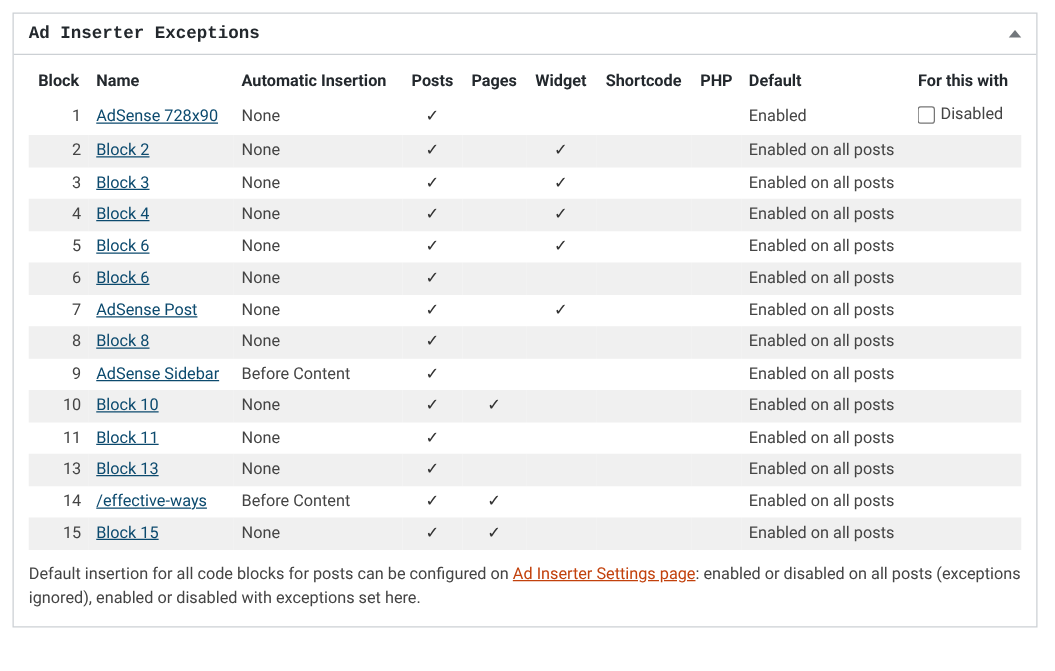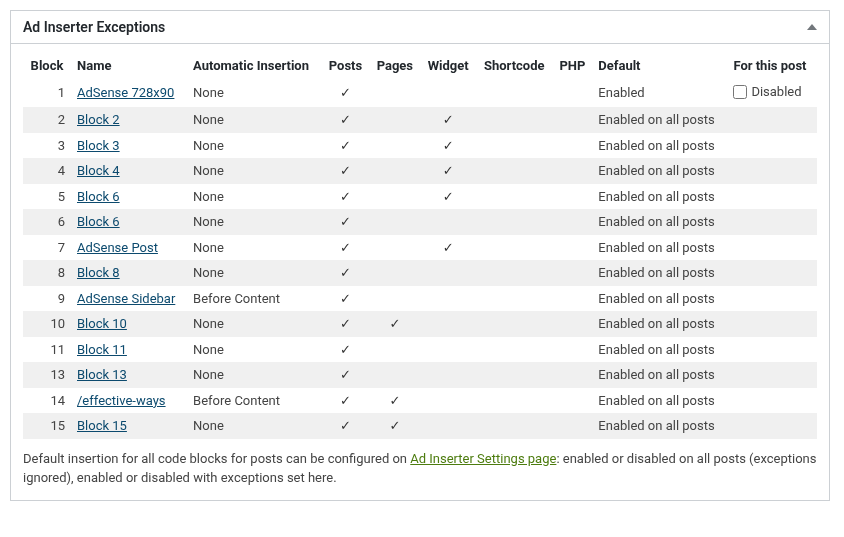--- a/index.html
+++ b/index.html
@@ -22,20 +22,21 @@
     justify-content: space-between;
     padding: 8px 12px;
     border-bottom: 1px solid #ccd0d4;
     cursor: pointer;
   }
   .panel-header h2 {
     font-size: 14px;
     font-weight: 600;
     margin: 0;
     color: #23282d;
+    font-family: Liberation Mono, monospace;
   }
   .panel-body {
     padding: 10px 12px 12px 12px;
   }
   table.exceptions {
     width: 100%;
     border-collapse: collapse;
     font-size: 13px;
   }
   table.exceptions th {
@@ -87,21 +88,21 @@
     margin: 0;
     width: 14px; height: 14px;
   }
   .footnote {
     margin-top: 10px;
     font-size: 13px;
     color: #444;
     line-height: 1.5;
   }
   .footnote a {
-    color: #4d7c0f;
+    color: #c2410c;
     text-decoration: underline;
   }
   .caret-up {
     width: 0; height: 0;
     border-left: 5px solid transparent;
     border-right: 5px solid transparent;
     border-bottom: 6px solid #72777c;
   }
 </style>
 </head>
@@ -118,21 +119,21 @@
         <tr>
           <th class="col-block">Block</th>
           <th>Name</th>
           <th>Automatic Insertion</th>
           <th class="col-posts">Posts</th>
           <th class="col-pages">Pages</th>
           <th class="col-widget">Widget</th>
           <th class="col-shortcode">Shortcode</th>
           <th class="col-php">PHP</th>
           <th>Default</th>
-          <th>For this post</th>
+          <th>For this with</th>
         </tr>
       </thead>
       <tbody id="rows-body">
           <tr>
             <td class="col-block">1</td>
             <td class="col-name"><a href="#">AdSense 728x90</a></td>
             <td>None</td>
             <td class="col-check">✓</td>
             <td class="col-check"></td>
             <td class="col-check"></td>

